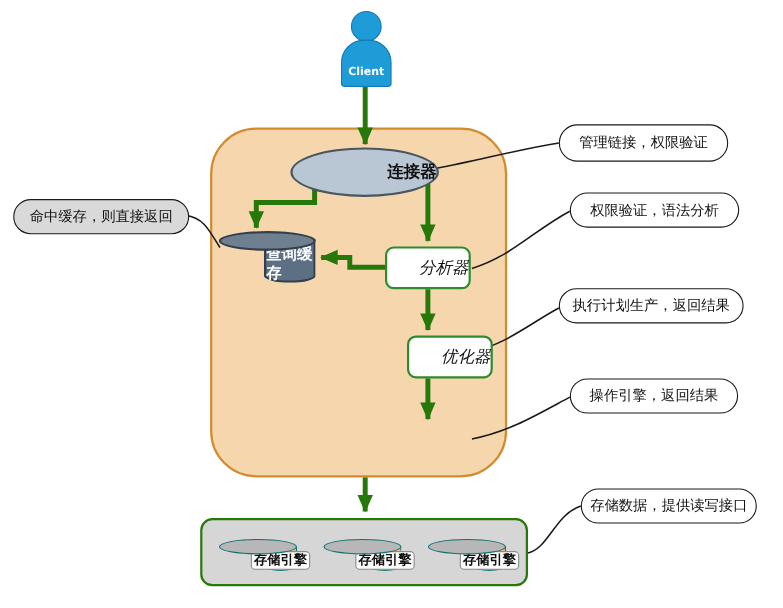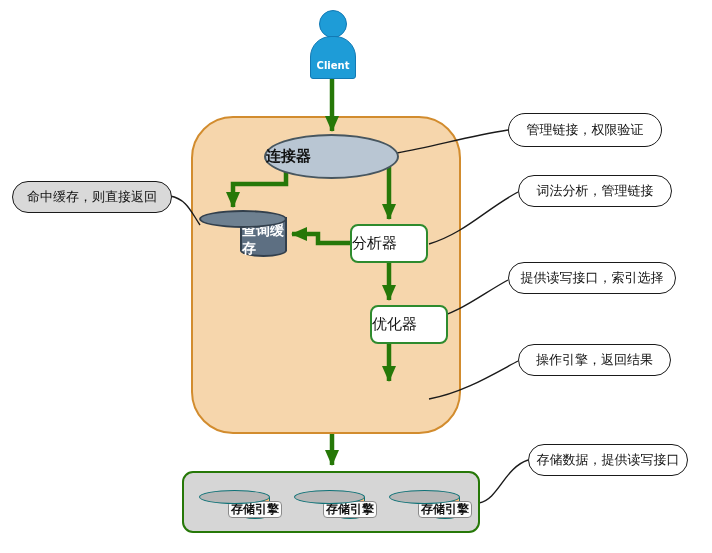--- a/index.html
+++ b/index.html
@@ -10,42 +10,42 @@
   
   #server-box{
     position:absolute;left:191px;top:116px;width:266px;height:314px;
     background:#F6D6AC;border:2.5px solid #D28C2E;border-radius:42px;z-index:1;
   }
   #server-label{
     position:absolute;left:213px;top:344px;z-index:3;
     font-size:20px;font-weight:bold;letter-spacing:.5px;
   }
   svg.links{position:absolute;left:0;top:0;z-index:2;}
-  .node{position:absolute;z-index:3;display:flex;align-items:center;justify-content:flex-start;}
+  .node{position:absolute;z-index:3;display:flex;align-items:center;justify-content:flex-end;}
   
   #client-head{
     position:absolute;left:319px;top:10px;width:26px;height:26px;border-radius:50%;
     background:#1E9CD7;border:1.5px solid #1279B4;z-index:3;
   }
   #client-body{
     position:absolute;left:310px;top:36px;width:44px;height:41px;
     background:#1E9CD7;border:1.5px solid #1279B4;border-radius:21px 21px 3px 3px;z-index:3;
     display:flex;align-items:flex-end;justify-content:center;
   }
   #client-body .lbl{font-size:10px;font-weight:bold;color:#fff;padding-bottom:7px;}
   
   #connector{
     left:264px;top:134px;width:131px;height:41px;border-radius:50%;
     background:#B9C6D3;border:2px solid #47565F;
     font-size:15px;font-weight:600;
   }
   
   .gbox{
     width:74px;height:35px;background:#ffffff;border:2px solid #2E8B2E;border-radius:8px;
-    font-size:15px;font-weight:500;
+    font-size:15px;font-weight:500;font-style:italic;
   }
   #analyzer{left:350px;top:224px;}
   #optimizer{left:370px;top:305px;}
   #executor{left:350px;top:386px;}
   
   .cyl{position:absolute;z-index:3;}
   .cyl .cyl-body{
     position:absolute;left:0;right:0;top:7px;bottom:0;
     border-radius:0 0 44px 44px / 0 0 12px 12px;
     display:flex;align-items:center;justify-content:center;margin-left:41px;
@@ -165,24 +165,24 @@
     </div>
   </div>
 
   <div id="callout-cache-hit" class="callout gray">
     <span>命中缓存，则直接返回</span>
   </div>
   <div id="callout-connector" class="callout">
     <span>管理链接，权限验证</span>
   </div>
   <div id="callout-analyzer" class="callout">
-    <span>词法分析，管理链接</span>
+    <span>权限验证，语法分析</span>
   </div>
   <div id="callout-optimizer" class="callout">
-    <span>提供读写接口，索引选择</span>
+    <span>执行计划生产，返回结果</span>
   </div>
   <div id="callout-executor" class="callout">
     <span>操作引擎，返回结果</span>
   </div>
   <div id="callout-storage" class="callout">
     <span>存储数据，提供读写接口</span>
   </div>
 
 </div>
 

